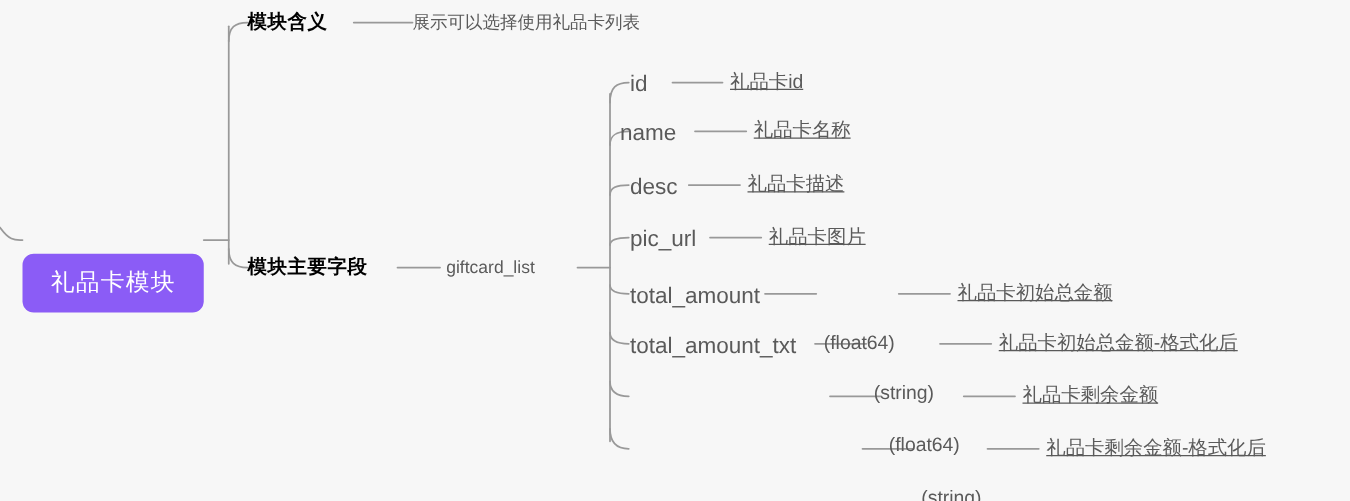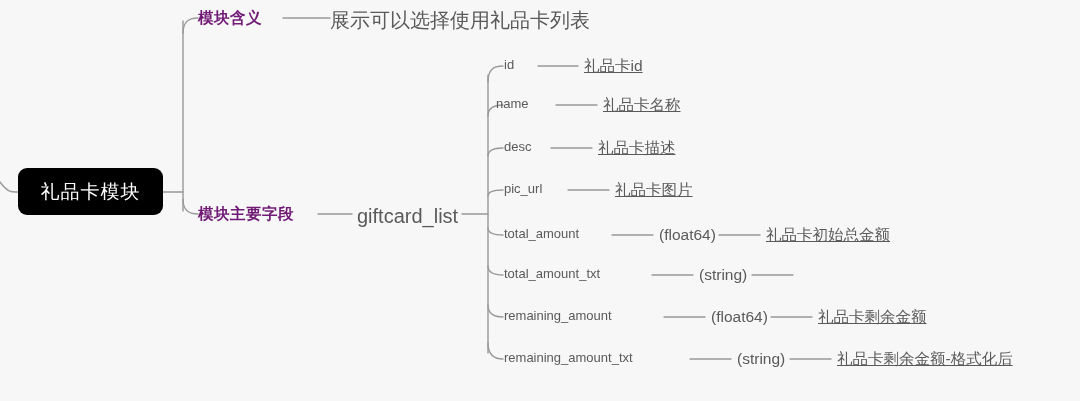--- a/index.html
+++ b/index.html
@@ -45,34 +45,35 @@
     font-size: 19px;
     display: flex;
     align-items: center;
     justify-content: center;
     letter-spacing: 1px;
     box-sizing: border-box;
   }
   .branch-title {
     font-size: 15.5px;
     font-weight: bold;
-    color: #701a75;
+    color: #000000;
     letter-spacing: 0.5px;
   }
   .branch-value {
-    font-size: 20px;
+    font-size: 14px;
     color: #5a5a5a;
   }
   .field-name {
-    font-size: 13px;
+    font-size: 18px;
     color: #5a5a5a;
   }
   .field-type {
     font-size: 15.5px;
     color: #5a5a5a;
+    margin-top: 40px;
   }
   .field-desc {
     font-size: 15.5px;
     color: #5a5a5a;
     text-decoration: underline;
   }
 </style>
 </head>
 <body style="background: rgb(247, 247, 247);">
 
@@ -123,21 +124,21 @@
       <path d="M 752 275 L 793 275"></path>
 
       <path d="M 664 317 L 705 317"></path>
       <path d="M 771 317 L 812 317"></path>
 
       <path d="M 690 359 L 731 359"></path>
       <path d="M 790 359 L 831 359"></path>
     </g>
   </svg>
 
-  <div class="node" id="root-node" style="background: #000000; color: rgb(255, 255, 255);">
+  <div class="node" id="root-node" style="background: #8b5cf6; color: rgb(255, 255, 255); margin-top: 35px;">
     <span>礼品卡模块</span>
   </div>
 
   <div class="node branch-title" style="left:198px; top:10px;">
     <span>模块含义</span>
   </div>
   <div class="node branch-value" style="left:330px; top:10px;">
     <span>展示可以选择使用礼品卡列表</span>
   </div>
 
@@ -185,34 +186,31 @@
   <div class="node field-name" style="left:504px; top:267px;">
     <span>total_amount_txt</span>
   </div>
 
   <div class="node field-desc" style="left:766px; top:227px;">
     <span>礼品卡初始总金额</span>
   </div>
   <div class="node field-type" style="left:699px; top:267px;">
     <span>(string)</span>
   </div>
-
-  <div class="node field-name" style="left:504px; top:309px;">
-    <span>remaining_amount</span>
-  </div>
+  <div class="node field-desc" style="left:799px; top:267px;">
+    <span>礼品卡初始总金额-格式化后</span>
+  </div>
+
   <div class="node field-type" style="left:711px; top:309px;">
     <span>(float64)</span>
   </div>
   <div class="node field-desc" style="left:818px; top:309px;">
     <span>礼品卡剩余金额</span>
   </div>
 
-  <div class="node field-name" style="left:504px; top:351px;">
-    <span>remaining_amount_txt</span>
-  </div>
   <div class="node field-type" style="left:737px; top:351px;">
     <span>(string)</span>
   </div>
   <div class="node field-desc" style="left:837px; top:351px;">
     <span>礼品卡剩余金额-格式化后</span>
   </div>
 
 </div>
 
 </body></html>

